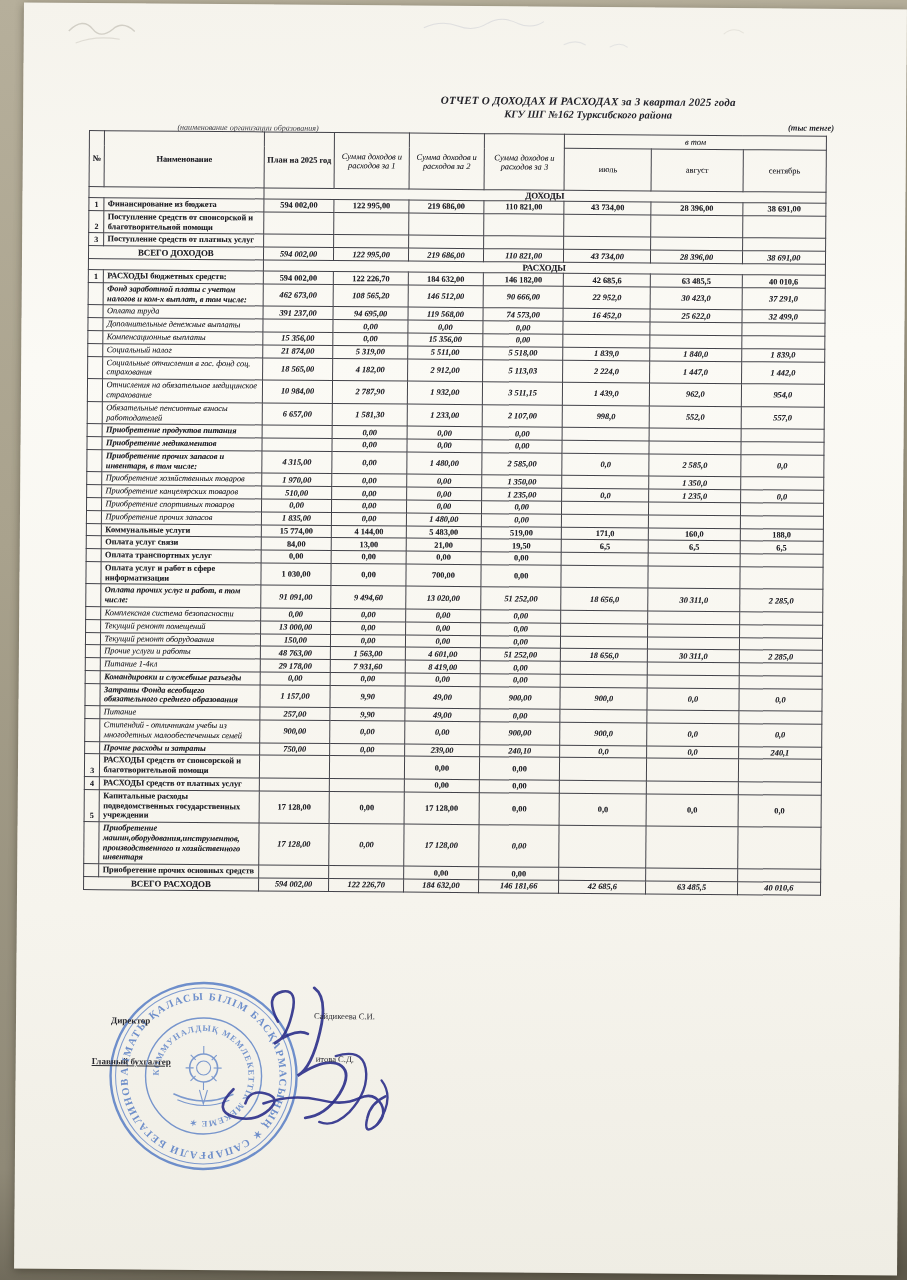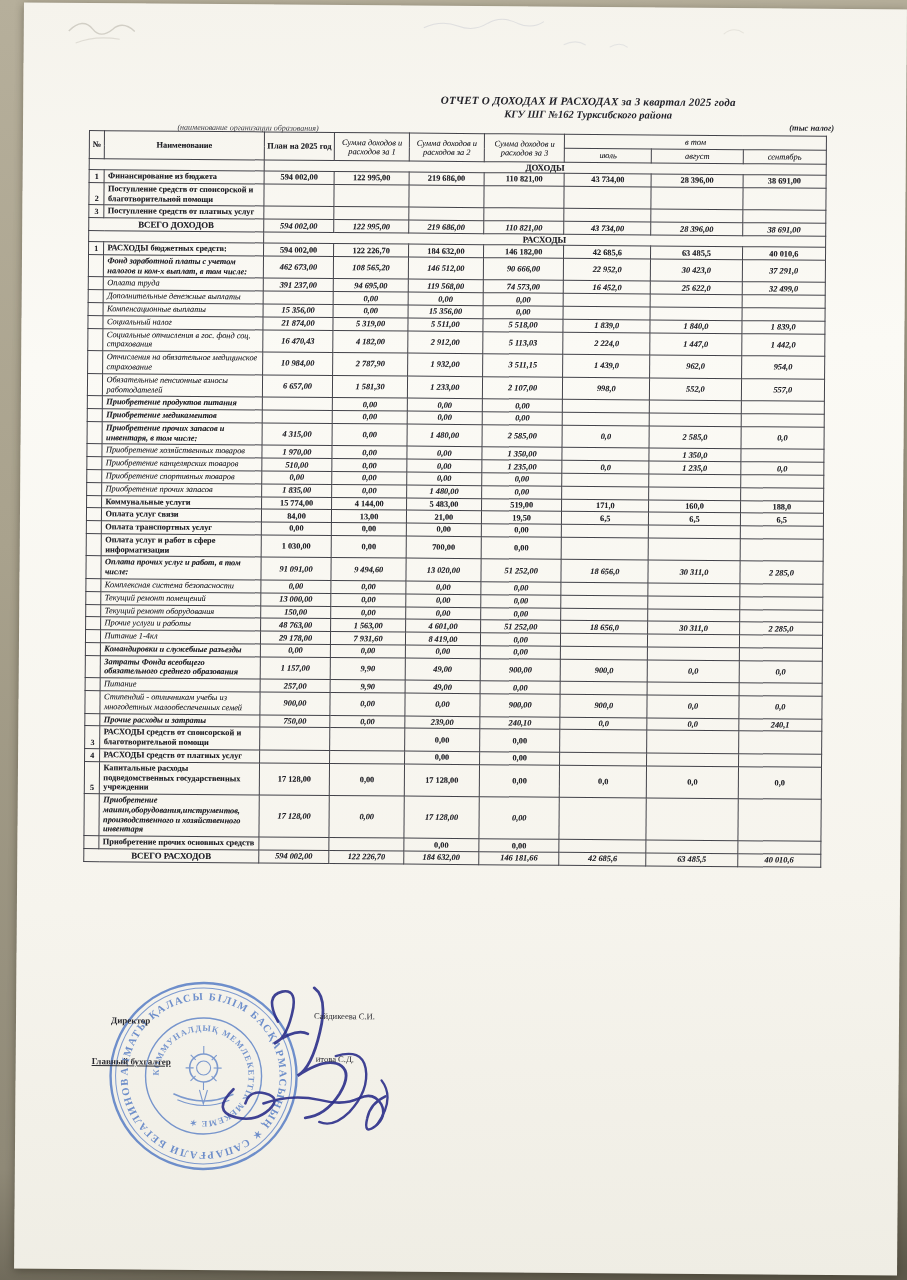--- a/index.html
+++ b/index.html
@@ -26,21 +26,21 @@
                  font-size:8px; font-style:italic; color:#3a3a40; }
   .unit-note { position:absolute; right:72px; top:114px; font-size:8.5px; font-style:italic; font-weight:bold; }
 
   table.report { position:absolute; left:66px; top:127px; width:738px;
     border-collapse:collapse; table-layout:fixed; font-size:8.3px; color:#222228;
     text-shadow: 0 0 .4px rgba(20,20,30,.35);
   }
   .report th, .report td { border:1px solid #43434a; padding:1px 2px; vertical-align:middle; }
   .report thead th { font-weight:bold; font-size:8.4px; text-align:center; padding:2px 1px; }
   .report thead .soft { font-weight:normal; font-style:italic; }
-  .report thead .months th { font-style:italic; font-weight:normal; padding:2px; }
+  .report thead .months th { font-weight:normal; padding:16px; }
   col.c-num {width:2.1%;} col.c-name {width:21.6%;} col.c-plan {width:9.6%;}
   col.c-q1 {width:10.1%;} col.c-q2 {width:10.2%;} col.c-q3 {width:10.9%;}
   col.c-jul {width:11.8%;} col.c-aug {width:12.4%;} col.c-sep {width:11.3%;}
 
   .report td.num { text-align:center; vertical-align:bottom; font-weight:bold; font-size:8px; }
   .report td.name { text-align:left; line-height:1.18; padding-left:3px; }
   .report td.name.b { font-weight:bold; }
   .report td.name.bi { font-weight:bold; font-style:italic; }
   .report td.name.i { font-style:italic; }
   .report td.val { text-align:center; font-weight:bold; white-space:nowrap; }
@@ -67,21 +67,21 @@
     <path d="M400 22 q18 -8 34 -2 q16 6 30 -3 q14 -8 30 0 q14 6 26 -2" stroke="#c3c5ce" stroke-width="1" fill="none" opacity="0.45"></path>
     <path d="M540 38 q12 -6 22 0 m24 2 q10 -6 18 0" stroke="#c8cad2" stroke-width="1" fill="none" opacity="0.4"></path>
     <path d="M700 26 q10 -8 20 -1" stroke="#c9c6bc" stroke-width="1" fill="none" opacity="0.35"></path>
   </svg>
 
   <div class="title-block">
     <div class="title-line1">ОТЧЕТ О ДОХОДАХ И РАСХОДАХ за 3 квартал 2025 года</div>
     <div class="title-line2">КГУ ШГ №162 Турксибского района</div>
   </div>
   <div class="org-caption">(наименование организации образования)</div>
-  <div class="unit-note">(тыс налог)</div>
+  <div class="unit-note">(тыс тенге)</div>
 
   <table class="report">
     <colgroup>
       <col class="c-num">
         <col class="c-name">
         <col class="c-plan">
       <col class="c-q1">
         <col class="c-q2">
         <col class="c-q3">
       <col class="c-jul">
@@ -218,21 +218,21 @@
           <td class="val i">5 319,00</td>
           <td class="val i">5 511,00</td>
           <td class="val i">5 518,00</td>
           <td class="val i">1 839,0</td>
           <td class="val i">1 840,0</td>
           <td class="val i">1 839,0</td>
         </tr>
         <tr>
           <td class="num"></td>
           <td class="name i">Социальные отчисления в гос. фонд соц. страхования</td>
-          <td class="val i">16 470,43</td>
+          <td class="val i">18 565,00</td>
           <td class="val i">4 182,00</td>
           <td class="val i">2 912,00</td>
           <td class="val i">5 113,03</td>
           <td class="val i">2 224,0</td>
           <td class="val i">1 447,0</td>
           <td class="val i">1 442,0</td>
         </tr>
         <tr>
           <td class="num"></td>
           <td class="name i">Отчисления на обязательное медицинское страхование</td>

